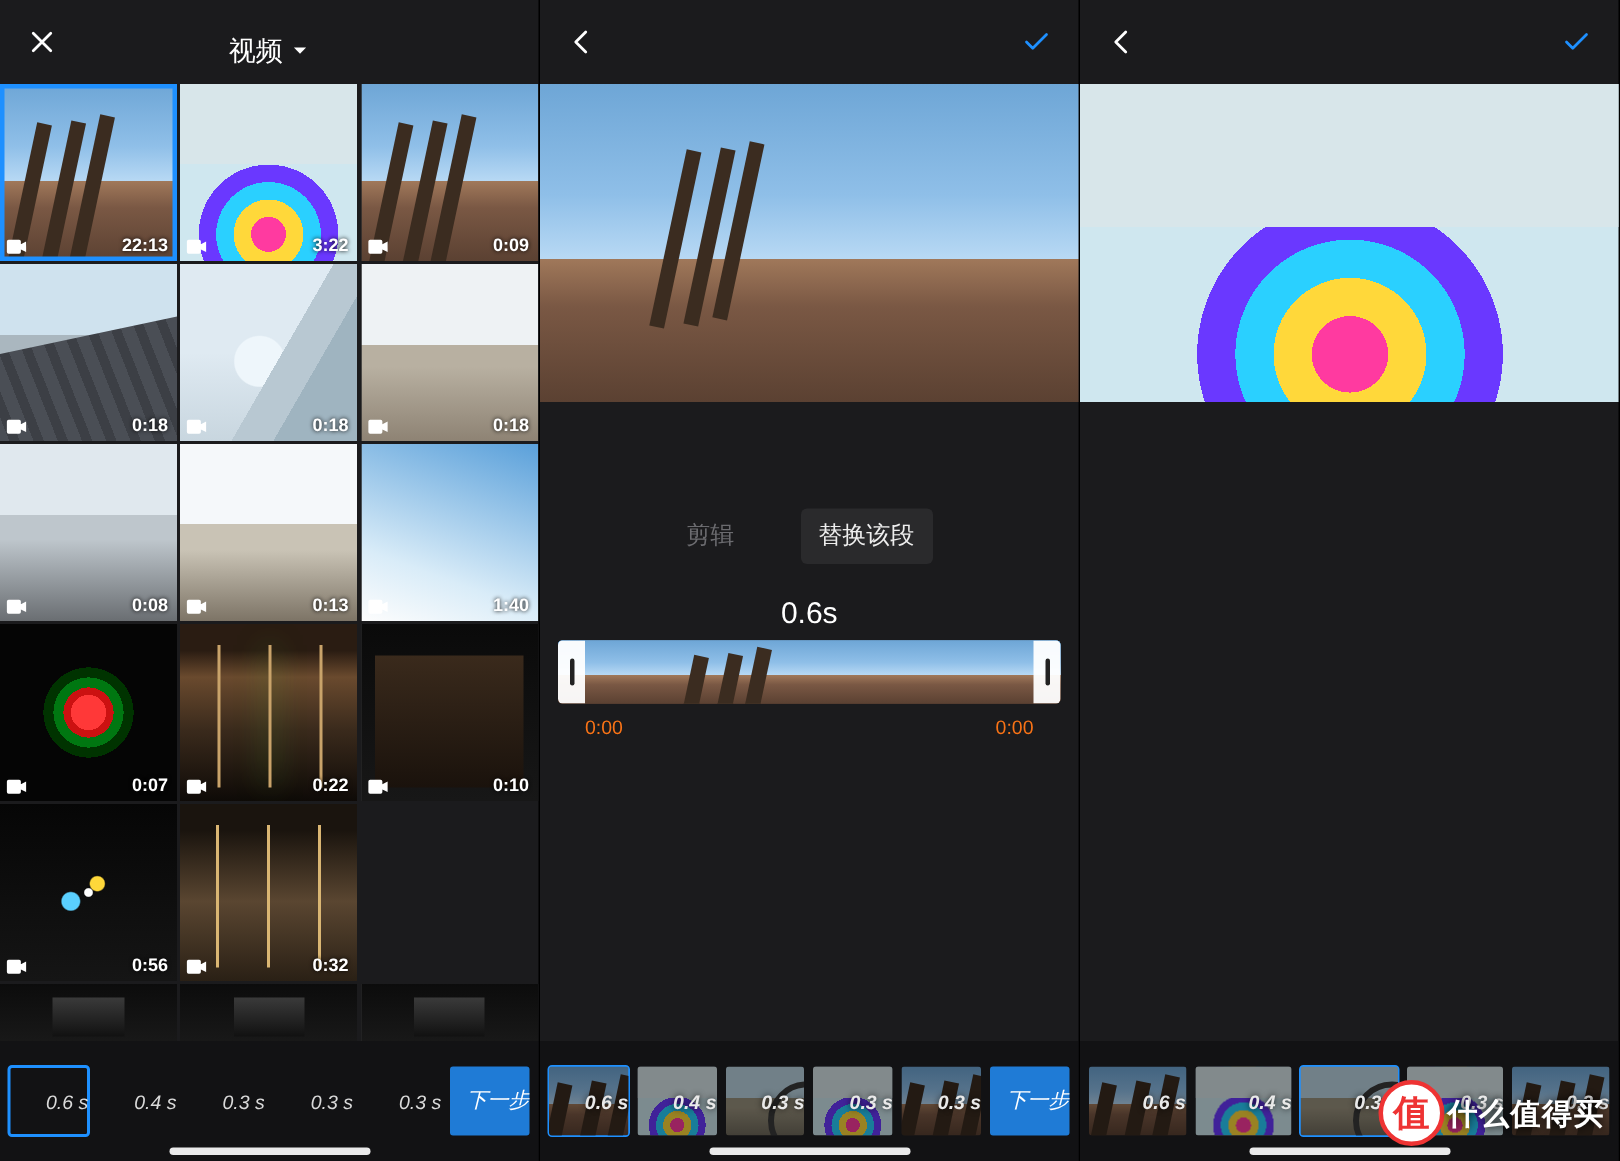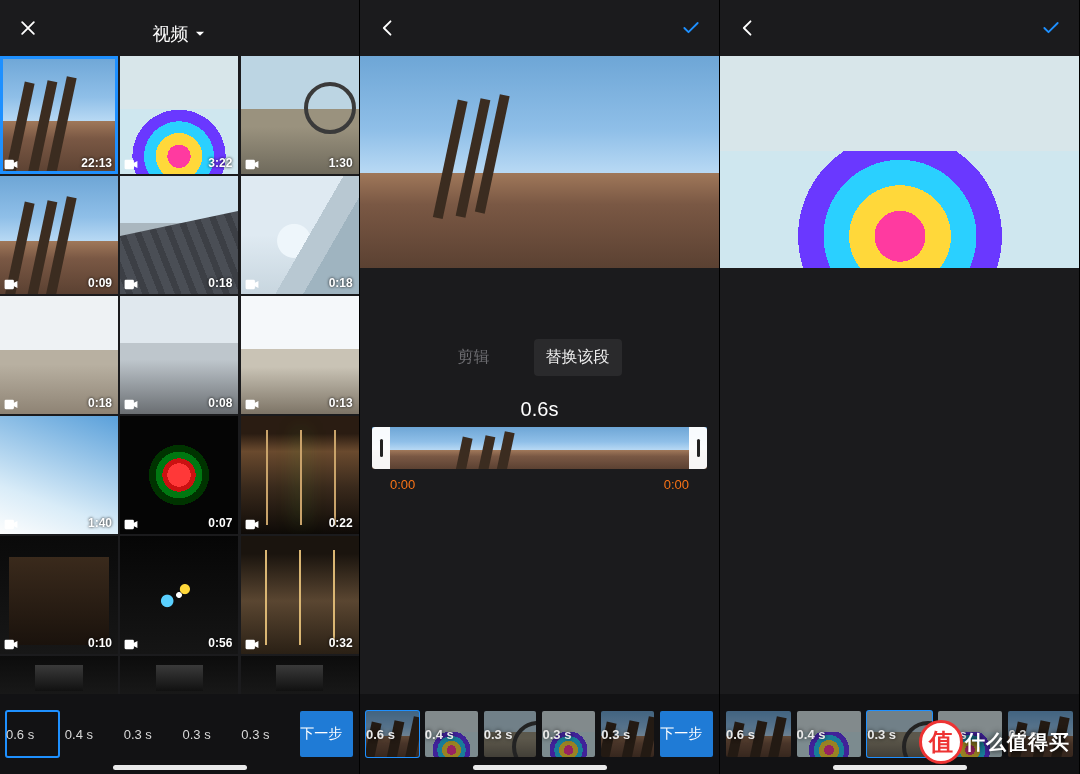--- a/index.html
+++ b/index.html
@@ -18,21 +18,21 @@
   .grid-scroll { flex: 1; overflow: hidden; }
   .thumb-grid { display: grid; grid-template-columns: repeat(3, 1fr); gap: 2px; }
   .thumb { position: relative; width: 118px; height: 118px; overflow: hidden; background: #333; }
   .thumb.sel::after { content:""; position:absolute; inset:0; border:3px solid #1e90ff; pointer-events:none; }
   .vcorner { position: absolute; left: 4px; bottom: 4px; display: flex; align-items: center; gap: 2px; }
   .vcorner svg { width: 14px; height: 11px; fill: #fff; }
   .dur { position: absolute; right: 6px; bottom: 4px; color: #fff; font-size: 12px; font-weight: 600; text-shadow: 0 0 3px #000; }
   .thumb.half { height: 44px; }
 
   .bottom-strip { height: 80px; background: #121214; display: flex; align-items: center; padding: 0 6px; gap: 6px; }
-  .chip { flex: 1 1 0; height: 46px; display: flex; align-items: center; justify-content: flex-start; color: #d9d9d9; font-size: 13px; border-radius: 2px; cursor: pointer; position: relative; overflow: hidden; }
+  .chip { flex: 1 1 0; height: 46px; display: flex; align-items: center; justify-content: flex-end; color: #d9d9d9; font-size: 13px; border-radius: 2px; cursor: pointer; position: relative; overflow: hidden; font-style: italic; }
   .chip.sel { outline: 2px solid #1e90ff; outline-offset: -1px; }
   .chip.next { background: #1f7bd6; color: #fff; font-size: 14px; font-weight: 500; }
   .chip.img-behind { color: #e9e9e9; font-weight: 600; text-shadow: 0 0 4px rgba(0,0,0,.8); }
   .chip .bg { position:absolute; inset:0; filter: brightness(.6); }
   .chip span.lbl { position: relative; }
 
   .home-ind { position: absolute; bottom: 4px; left: 50%; transform: translateX(-50%); width: 134px; height: 5px; border-radius: 3px; background: #e9e9ea; }
 
   
   .preview { width: 360px; height: 212px; background: #222; overflow: hidden; }
@@ -131,29 +131,20 @@
           <div class="thumb">
             <div class="art a2"></div>
     <div class="vcorner">
               <svg viewBox="0 0 24 18">
                 <path d="M1 3a2 2 0 012-2h12a2 2 0 012 2v12a2 2 0 01-2 2H3a2 2 0 01-2-2zM17 6l6-3v12l-6-3z"></path>
               </svg>
             </div>
     <div class="dur">3:22</div>
           </div>
           <div class="thumb">
-            <div class="art a3"></div>
-    <div class="vcorner">
-              <svg viewBox="0 0 24 18">
-                <path d="M1 3a2 2 0 012-2h12a2 2 0 012 2v12a2 2 0 01-2 2H3a2 2 0 01-2-2zM17 6l6-3v12l-6-3z"></path>
-              </svg>
-            </div>
-    <div class="dur">1:30</div>
-          </div>
-          <div class="thumb">
             <div class="art a1"></div>
     <div class="vcorner">
               <svg viewBox="0 0 24 18">
                 <path d="M1 3a2 2 0 012-2h12a2 2 0 012 2v12a2 2 0 01-2 2H3a2 2 0 01-2-2zM17 6l6-3v12l-6-3z"></path>
               </svg>
             </div>
     <div class="dur">0:09</div>
           </div>
           <div class="thumb">
             <div class="art a4"></div>

